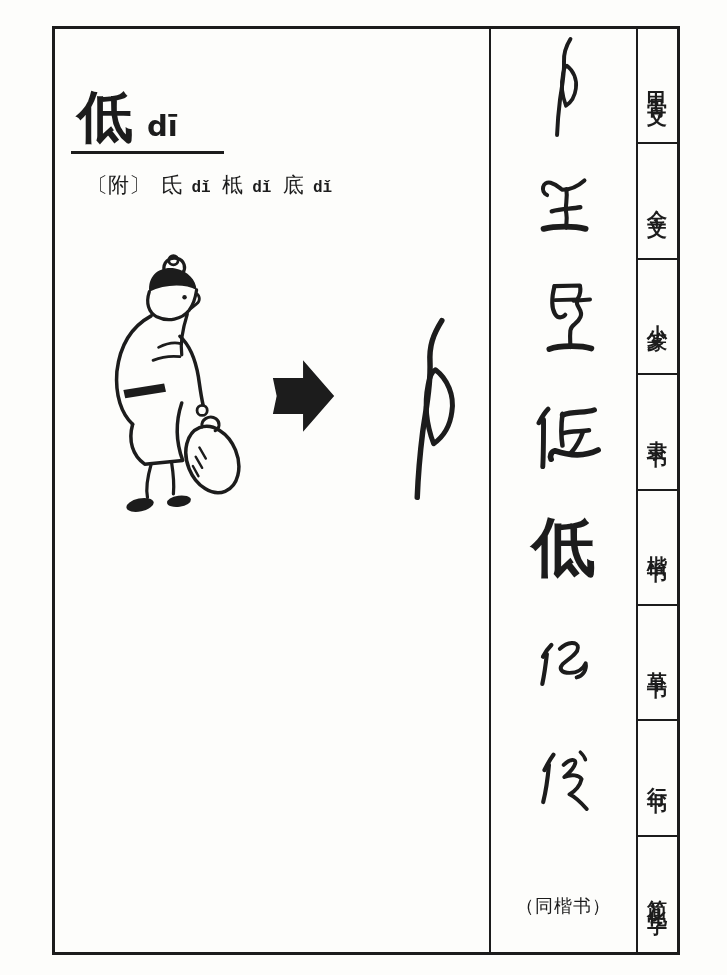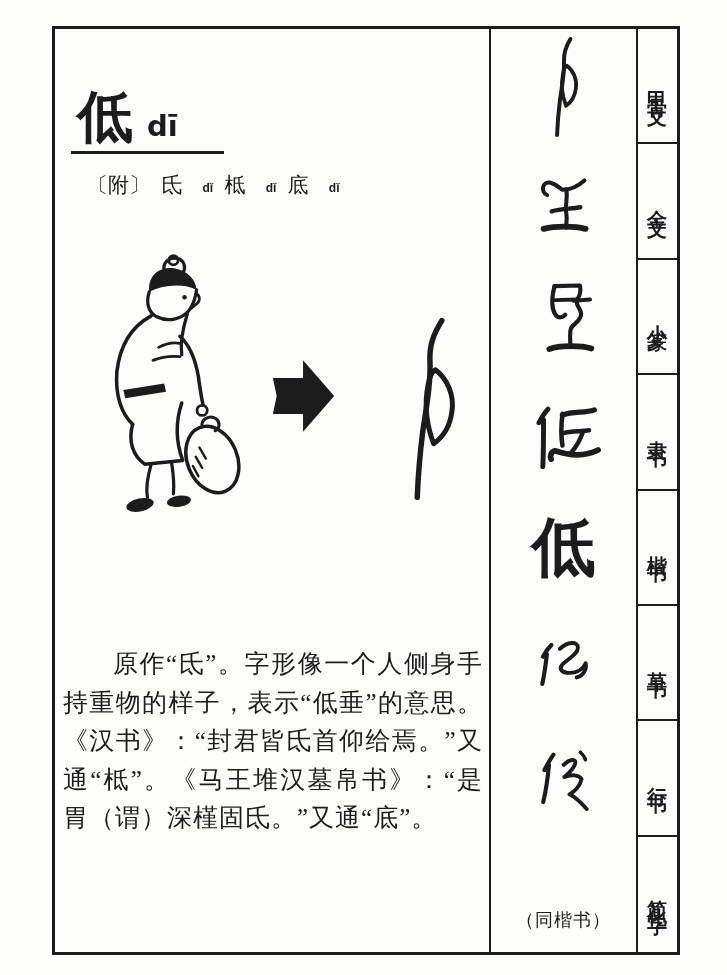--- a/index.html
+++ b/index.html
@@ -35,22 +35,22 @@
     font-family:"DejaVu Sans","Liberation Sans",sans-serif;
     font-size:29px;font-weight:700;line-height:1;
     margin-left:14px;margin-bottom:4px;text-align:right;
   }
   .variants-row{
     position:absolute;left:32px;top:142px;
     font-size:21px;white-space:nowrap;
   }
   .variant-char{margin-left:6px;}
   .variant-pinyin{
-    font-family:Liberation Sans, sans-serif;
-    font-size:12px;font-weight:700;margin-left:15px;
+    font-family:Liberation Mono, monospace;
+    font-size:16px;font-weight:700;margin-left:4px;
   }
   .illustration{position:absolute;left:0;top:0;width:434px;height:520px;}
   .illu-person{position:absolute;left:36px;top:222px;}
   .illu-arrow{position:absolute;left:216px;top:322px;}
   .illu-glyph{position:absolute;left:334px;top:282px;}
   .explanation{
     position:absolute;left:8px;top:616px;width:420px;
     font-size:25px;line-height:38.5px;letter-spacing:1px;
     text-align:justify;
   }
@@ -62,21 +62,21 @@
     display:grid;grid-template-rows:repeat(8,1fr);
   }
   .evo-cell{
     display:flex;align-items:center;justify-content:center;
   }
   .evo-kaishu{
     font-size:64px;font-weight:600;line-height:1;
   }
   .evo-note{
     font-size:18px;letter-spacing:1px;align-self:end;
-    margin-bottom:20px;white-space:nowrap;
+    margin-bottom:34px;white-space:nowrap;
   }
   
   .label-col{
     flex:1;display:grid;grid-template-rows:repeat(8,1fr);
   }
   .label-cell{
     display:flex;align-items:center;justify-content:center;
     border-bottom:2px solid #1c1c1c;
   }
   .label-cell:last-child{border-bottom:none;}
@@ -141,23 +141,20 @@
         <svg class="illu-arrow" width="66" height="90" viewBox="0 0 70 92">
           <polygon class="ink-fill" points="2,27 34,27 34,8 67,46 34,84 34,65 2,65 6,46"></polygon>
         </svg>
 
         <svg class="illu-glyph" width="82" height="196" viewBox="0 0 90 210">
           <path class="ink" d="M58 8 C48 24 44 36 45 54 C46 80 41 102 37 130 C34 154 32 176 31 202" stroke-width="6"></path>
           <path class="ink" d="M51 62 C64 72 72 90 69 108 C67 124 59 136 49 143 C41 122 39 98 43 78 C45 68 47 64 51 62 Z" stroke-width="5.5"></path>
         </svg>
       </div>
 
-      <div class="explanation">
-        <p>原作“氐”。字形像一个人侧身手持重物的样子，表示“低垂”的意思。《汉书》：“封君皆氐首仰给焉。”又通“柢”。《马王堆汉墓帛书》：“是胃（谓）深槿固氐。”又通“底”。</p>
-      </div>
     </div>
 
     <div class="evo-col">
 
       <div class="evo-cell">
         <svg width="46" height="104" viewBox="0 0 90 210">
           <path class="ink" d="M58 8 C48 24 44 36 45 54 C46 80 41 102 37 130 C34 154 32 176 31 202" stroke-width="8"></path>
           <path class="ink" d="M51 62 C64 72 72 90 69 108 C67 124 59 136 49 143 C41 122 39 98 43 78 C45 68 47 64 51 62 Z" stroke-width="7.5"></path>
         </svg>
       </div>

